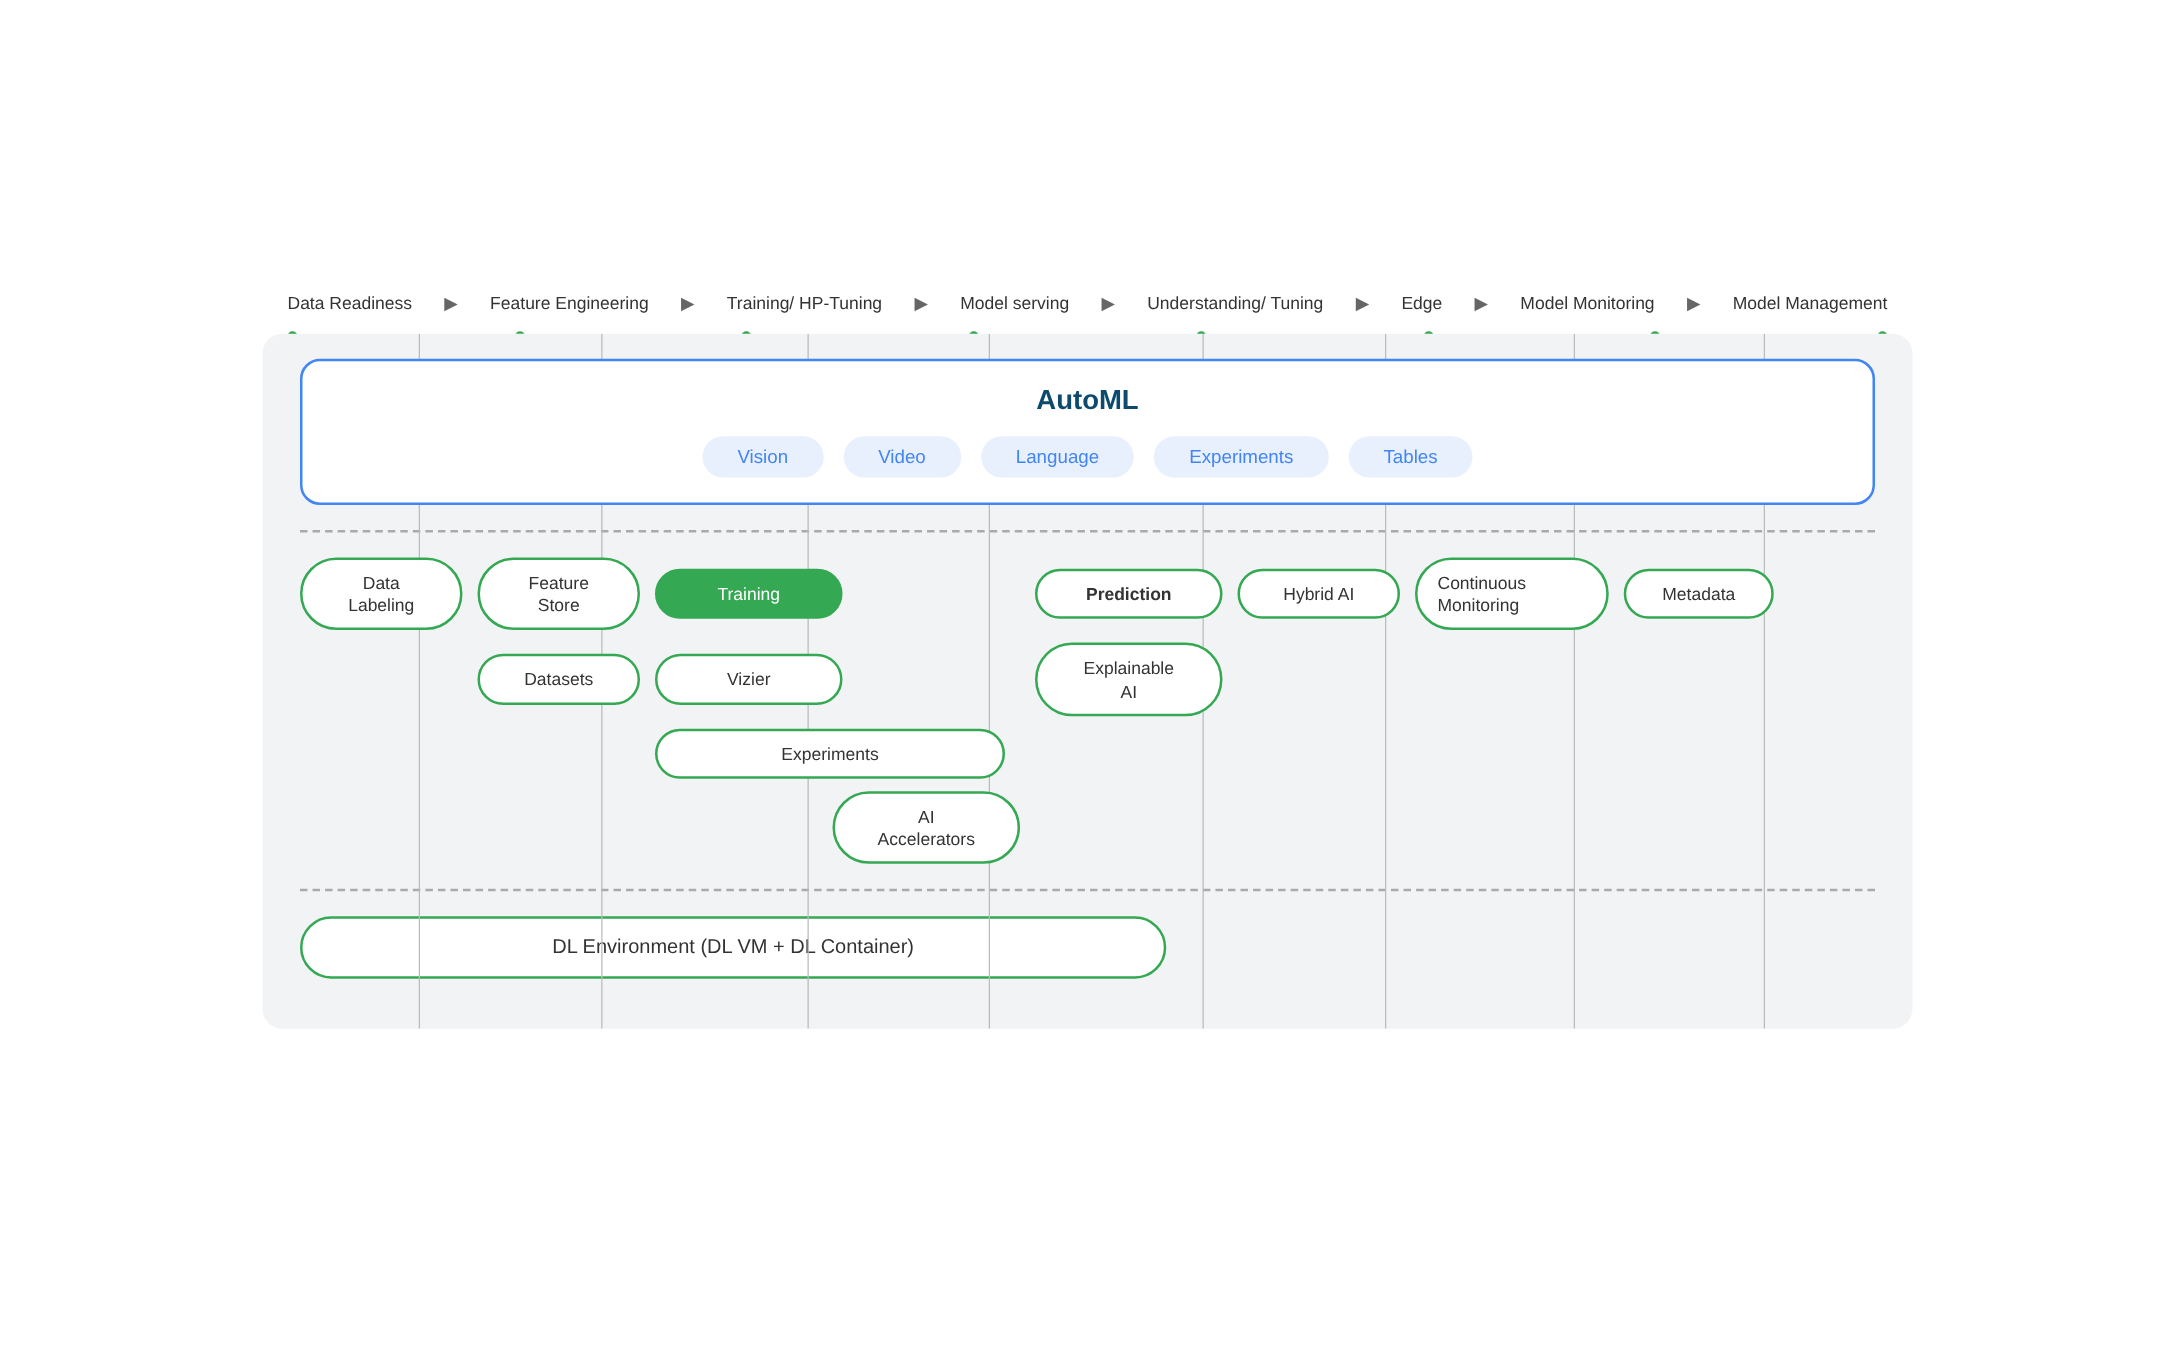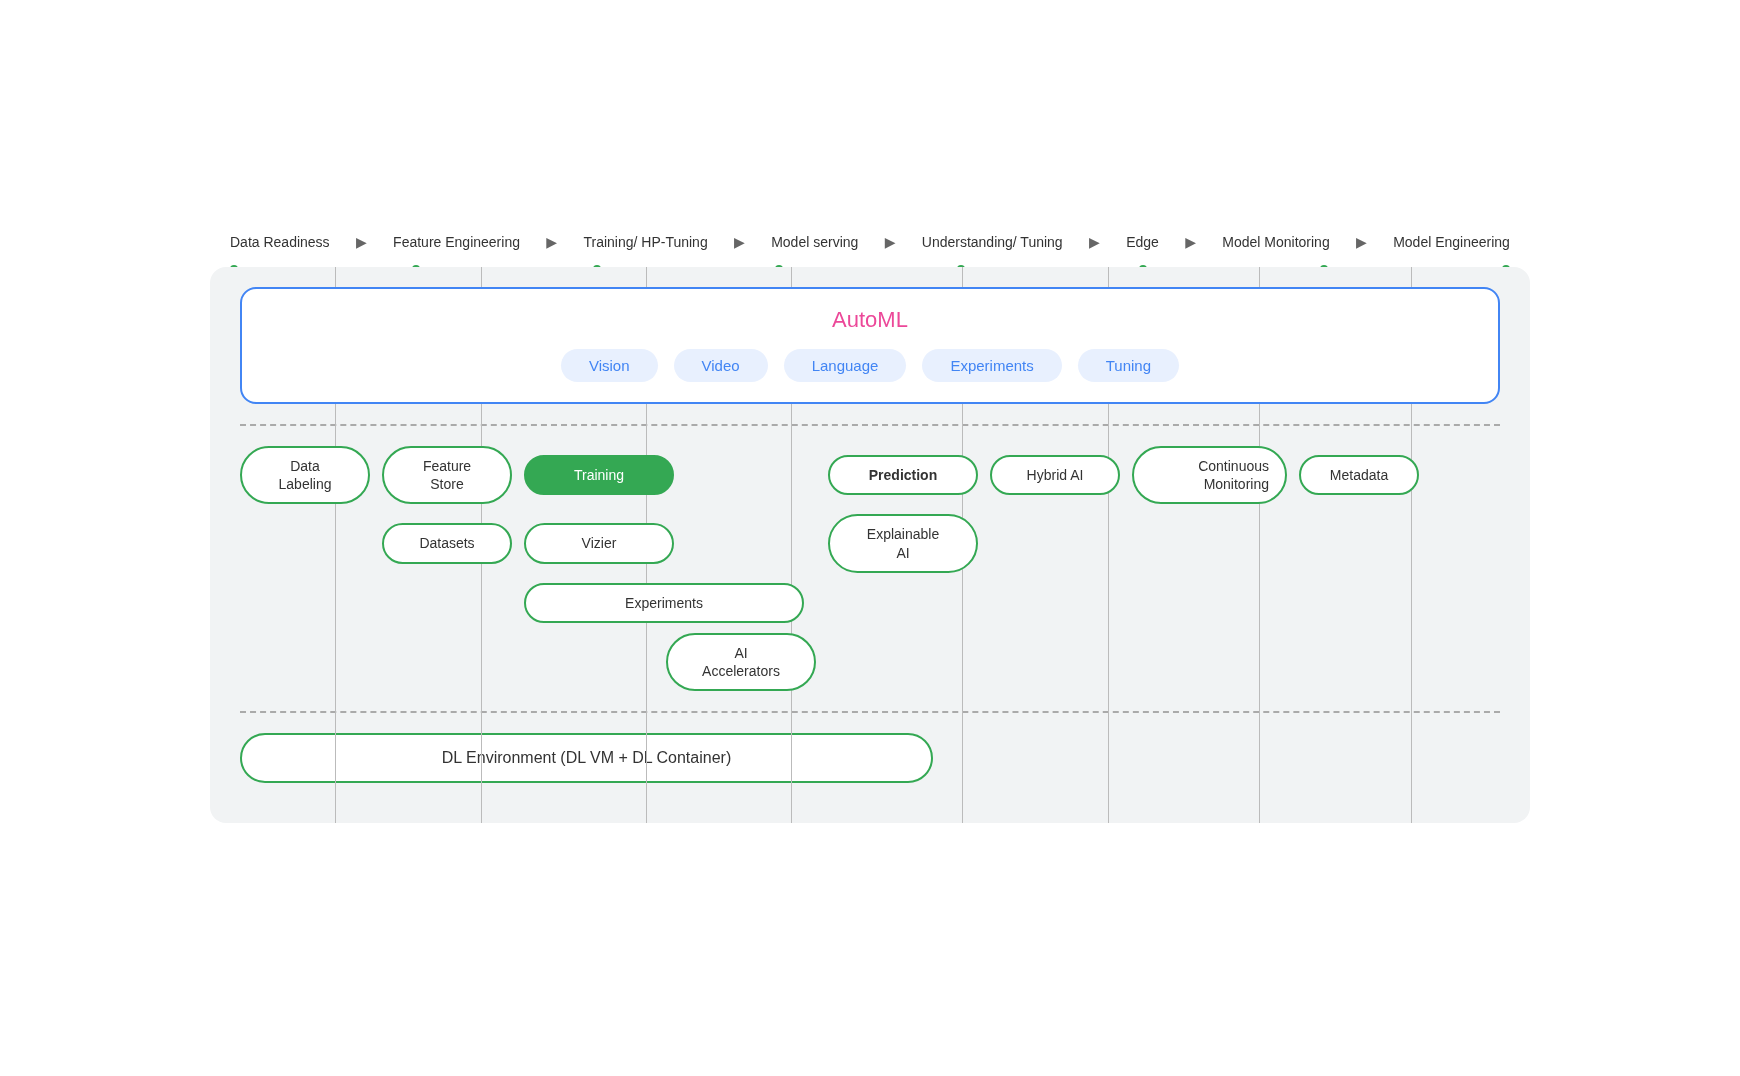--- a/index.html
+++ b/index.html
@@ -56,23 +56,23 @@
       border: 2.5px solid #4285f4;
       border-radius: 16px;
       background: #fff;
       padding: 18px 24px 20px 24px;
       margin-bottom: 0;
       position: relative;
     }
     .automl-title {
       text-align: center;
       font-size: 22px;
-      color: #ec4899;
+      color: #0c4a6e;
       margin-bottom: 16px;
-      font-weight: 400;
+      font-weight: 700;
     }
     .automl-pills {
       display: flex;
       gap: 16px;
       justify-content: center;
       flex-wrap: wrap;
     }
     .automl-pill {
       background: #e8f0fe;
       border-radius: 24px;
@@ -212,21 +212,21 @@
       <span class="pipeline-step-label">Edge</span>
     </div>
     <span class="pipeline-arrow">▶</span>
     <div class="pipeline-step">
       <span class="pipeline-step-label">Model
 Monitoring</span>
     </div>
     <span class="pipeline-arrow">▶</span>
     <div class="pipeline-step">
       <span class="pipeline-step-label">Model
-Engineering</span>
+Management</span>
     </div>
   </div>
 
   <div class="dot-row">
     <span style="width:8px;height:8px;border-radius:50%;background:#34a853;display:inline-block;"></span>
     <span style="width:8px;height:8px;border-radius:50%;background:#34a853;display:inline-block;"></span>
     <span style="width:8px;height:8px;border-radius:50%;background:#34a853;display:inline-block;"></span>
     <span style="width:8px;height:8px;border-radius:50%;background:#34a853;display:inline-block;"></span>
     <span style="width:8px;height:8px;border-radius:50%;background:#34a853;display:inline-block;"></span>
     <span style="width:8px;height:8px;border-radius:50%;background:#34a853;display:inline-block;"></span>
@@ -256,37 +256,37 @@
         <div class="automl-pill">
           <span>Video</span>
         </div>
         <div class="automl-pill">
           <span>Language</span>
         </div>
         <div class="automl-pill">
           <span>Experiments</span>
         </div>
         <div class="automl-pill">
-          <span>Tuning</span>
+          <span>Tables</span>
         </div>
       </div>
     </div>
 
     <hr class="dashed-divider">
 
     <div class="green-section">
 
       <div style="display:flex; gap:12px; align-items:center; margin-bottom:10px; flex-wrap:nowrap;">
         <div class="pill-sm" style="min-width:130px;">Data<br>Labeling</div>
         <div class="pill-sm" style="min-width:130px;">Feature<br>Store</div>
         <div class="pill-sm filled" style="min-width:150px;">Training</div>
         <div style="min-width:130px;"></div>
         <div class="pill-sm" style="min-width:150px;font-weight:bold;">Prediction</div>
         <div class="pill-sm" style="min-width:130px;">Hybrid AI</div>
-        <div class="pill-sm" style="min-width:155px; text-align:right;">Continuous<br>Monitoring</div>
+        <div class="pill-sm" style="min-width:155px; text-align:left;">Continuous<br>Monitoring</div>
         <div class="pill-sm" style="min-width:120px;">Metadata</div>
       </div>
 
       <div style="display:flex; gap:12px; align-items:center; margin-bottom:10px; flex-wrap:nowrap;">
         <div style="min-width:130px;"></div>
         <div class="pill-sm" style="min-width:130px;">Datasets</div>
         <div class="pill-sm" style="min-width:150px;">Vizier</div>
         <div style="min-width:130px;"></div>
         <div class="pill-sm" style="min-width:150px; text-align:center;">Explainable<br>AI</div>
         <div style="flex:1;"></div>

